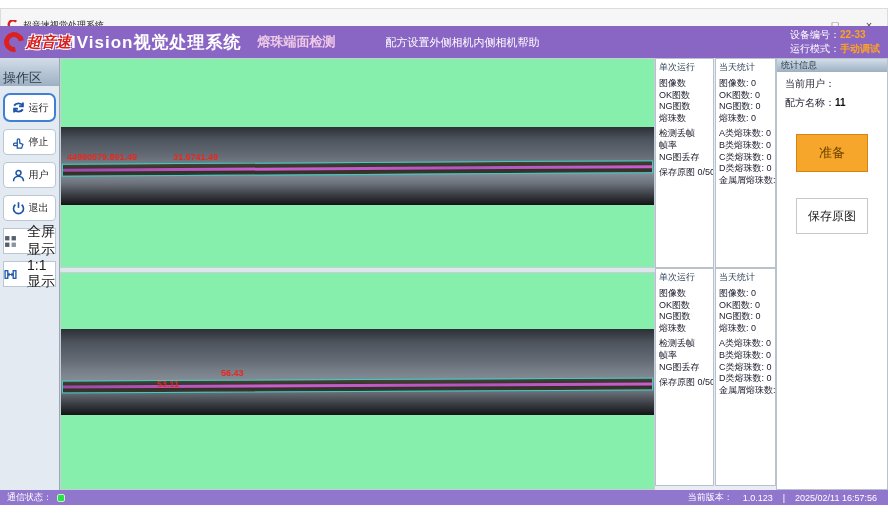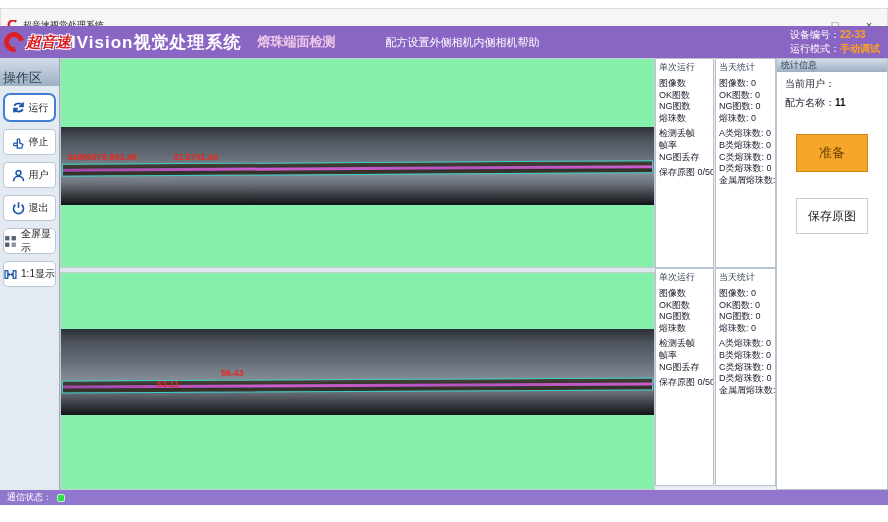--- a/index.html
+++ b/index.html
@@ -32,21 +32,21 @@
 
   
   .content{position:absolute;top:58px;left:0;width:888px;height:432px;display:flex;background:#e9edf3}
 
   .sidebar{width:60px;background:#e4eaf1;border-right:1px solid #9aa7b5}
   .sidebar-header{height:21px;background:linear-gradient(#d2dde8,#9db0c3);font-size:13px;
     color:#2e3b4a;padding:14px 3px;line-height:11px}
   .sbtn{width:53px;margin:7px auto 0;background:#fff;border:1px solid #b9c6d4;border-radius:4px;
     display:flex;align-items:center;justify-content:center;gap:3px;height:26px;font-size:10px;color:#1a1a1a}
   .sbtn.primary{border:2px solid #3f7fd6;border-radius:7px;height:29px}
-  .sbtn.square{border-radius:5px;font-size:10px;gap:4px}
+  .sbtn.square{border-radius:0;font-size:14px;gap:10px}
   .sbtn svg{flex:0 0 auto}
 
   .viewers{width:595px;display:flex;flex-direction:column;gap:4px;background:#dfe5ec}
   .viewer{position:relative;background:#86efac;border:1px solid #c7ced6;overflow:hidden}
   .viewer1{height:210px}
   .viewer2{height:218px}
   .band{position:absolute;left:0;right:0;
     background:linear-gradient(180deg,#2c3037 0%,#4e545d 16%,#666d77 38%,#747c86 47%,
       #848c96 60%,#6d737c 72%,#3a3e44 87%,#121316 100%)}
   .viewer1 .band{top:68px;height:78px}
@@ -270,15 +270,21 @@
         <span>配方名称：</span><span class="val">11</span>
       </div>
       <button class="btn-ready">准备</button>
       <button class="btn-stats">保存原图</button>
     </div>
   </div>
 
   <div class="statusbar">
     <span>通信状态：</span>
     <span class="comm-dot"></span>
+    <div class="sb-right">
+      <span>当前版本：</span>
+      <span>1.0.123</span>
+      <span>|</span>
+      <span>2025/02/11  16:57:56</span>
+    </div>
   </div>
 
 </div>
 
 </body></html>

